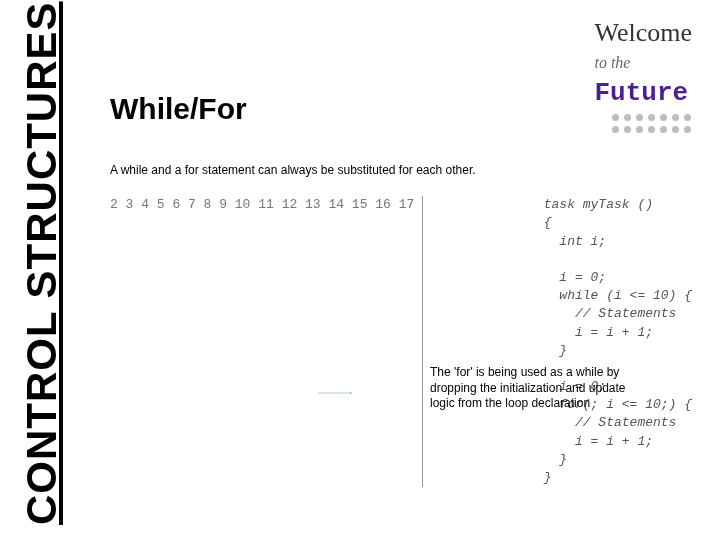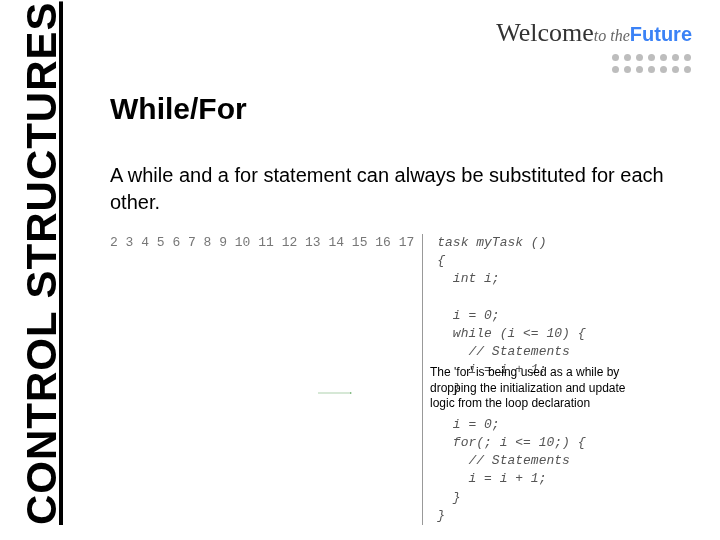--- a/index.html
+++ b/index.html
@@ -28,39 +28,40 @@
     position: absolute;
     top: 18px;
     right: 28px;
     display: flex;
     flex-direction: column;
     align-items: flex-end;
   }
   .logo-line {
     display: flex;
     align-items: baseline;
+    gap: 6px;
+    flex-direction: column;
   }
   .logo-welcome {
     font-family: Georgia, 'Times New Roman', serif;
     font-size: 26px;
     color: #333;
     font-weight: normal;
   }
   .logo-tothe {
     font-family: Georgia, 'Times New Roman', serif;
     font-style: italic;
     font-size: 16px;
     color: #666;
-    margin-top: 8px;
   }
   .logo-future {
-    font-family: Liberation Sans, sans-serif;
+    font-family: Liberation Mono, monospace;
     font-weight: bold;
-    font-size: 20px;
-    color: #3b82f6;
+    font-size: 26px;
+    color: #4c1d95;
   }
   .dot-grid {
     display: grid;
     grid-template-columns: repeat(7, 8px);
     grid-template-rows: repeat(2, 8px);
     gap: 4px;
     margin-top: 6px;
   }
   .dot {
     width: 7px;
@@ -76,31 +77,32 @@
   }
   .slide-title {
     font-size: 30px;
     font-weight: bold;
     color: #000;
     margin-bottom: 36px;
     text-decoration-color: #bbb;
     text-underline-offset: 8px;
   }
   .body-text {
-    font-size: 20px;
+    font-size: 12px;
     color: #000;
     line-height: 1.35;
     margin-bottom: 18px;
   }
   .code-block {
     display: flex;
     font-family: 'Courier New', monospace;
     font-size: 13px;
     line-height: 1.4;
     color: #555;
+    justify-content: space-between;
   }
   .line-numbers {
     text-align: right;
     padding-right: 8px;
     border-right: 1px solid #999;
     color: #777;
     user-select: none;
   }
   .code-lines {
     padding-left: 14px;

